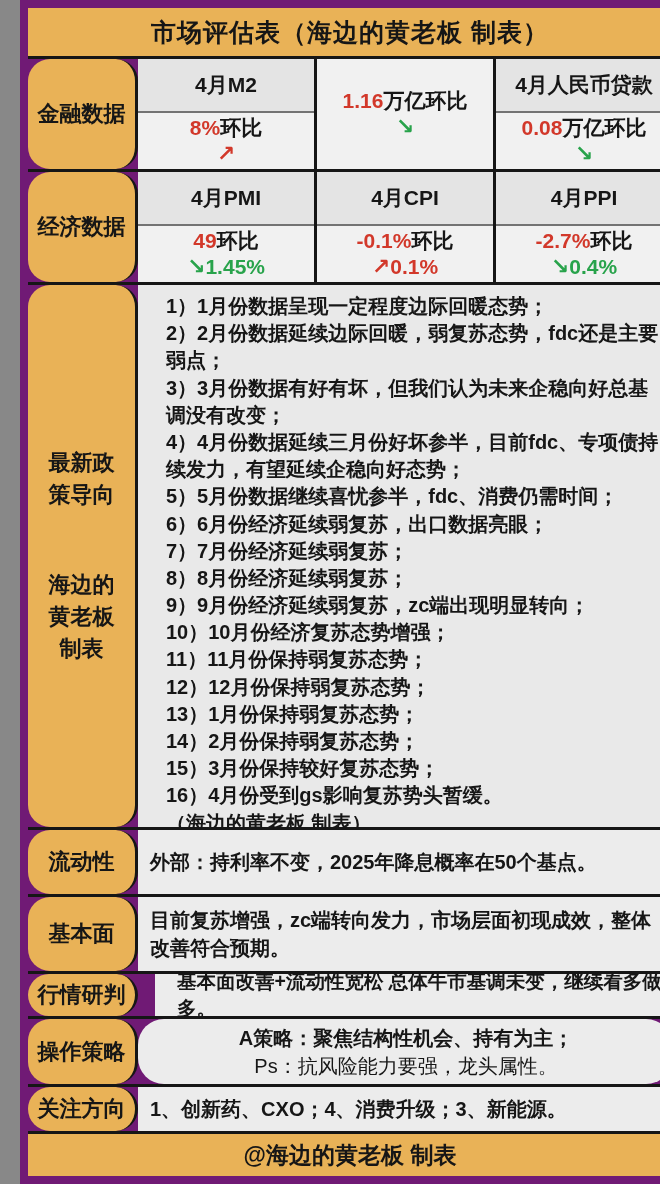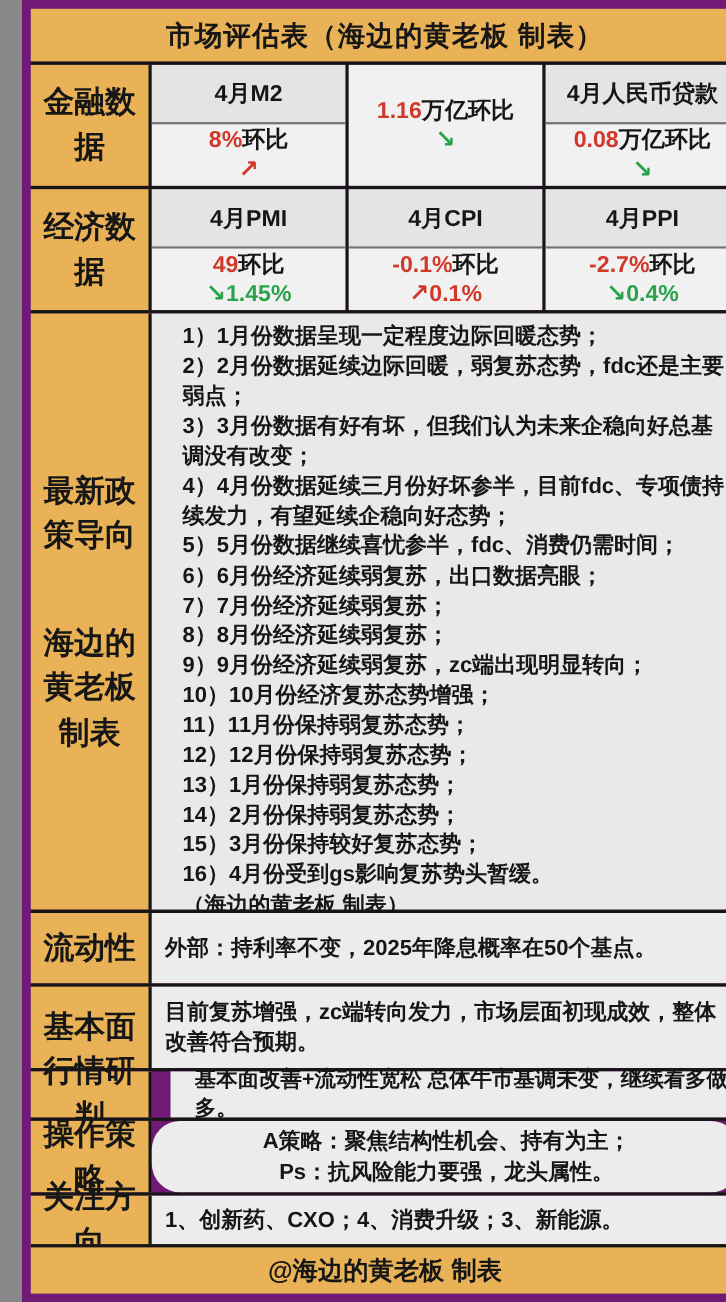--- a/index.html
+++ b/index.html
@@ -17,21 +17,21 @@
     height:48px; background:#e9b257;
     align-items:center; justify-content:center;
     font-size:25px; letter-spacing:1px;
   }
 
   .label-cell {
     flex:0 0 107px; width:107px; background:#e9b257;
     border-right:3px solid #161616;
     display:flex; flex-direction:column;
     align-items:center; justify-content:center;
-    font-size:28px; text-align:center; line-height:1.45;
+    font-size:22px; text-align:center; line-height:1.45;border-radius:22px;
   }
 
   
   .metric-row { height:110px; }
   .metrics { flex:1; display:flex; min-width:0; }
   .metric { flex:1; display:flex; flex-direction:column; border-right:3px solid #161616; min-width:0; }
   .metric:last-child { border-right:none; }
   .metric-header {
     height:52px; background:#e4e4e4; border-bottom:2px solid #737373;
     display:flex; align-items:center; justify-content:center; font-size:21px;
@@ -62,21 +62,21 @@
     flex:1; background:#ececec; min-width:0;
     display:flex; flex-direction:column; justify-content:center;
     padding:4px 10px 4px 12px; font-size:20px; line-height:1.4;
   }
   .liquidity-row { height:64px; }
   .fundamentals-row { height:74px; }
   .judgement-row { height:42px;gap:17px; }
   .judgement-row .text-body { font-size:19.5px; padding-left:22px; }
   .strategy-row { height:65px; }
   .strategy-row .text-body { align-items:center; text-align:center;border-radius:26px; }
-  .strategy-line2 { font-weight:700; }
+  .strategy-line2 { font-weight:400; }
   .focus-row { height:44px;justify-content:center; }
 
   .footer-row {
     height:42px; background:#e9b257;
     align-items:center; justify-content:center; font-size:23px;
   }
 </style>
 </head>
 <body>
 

